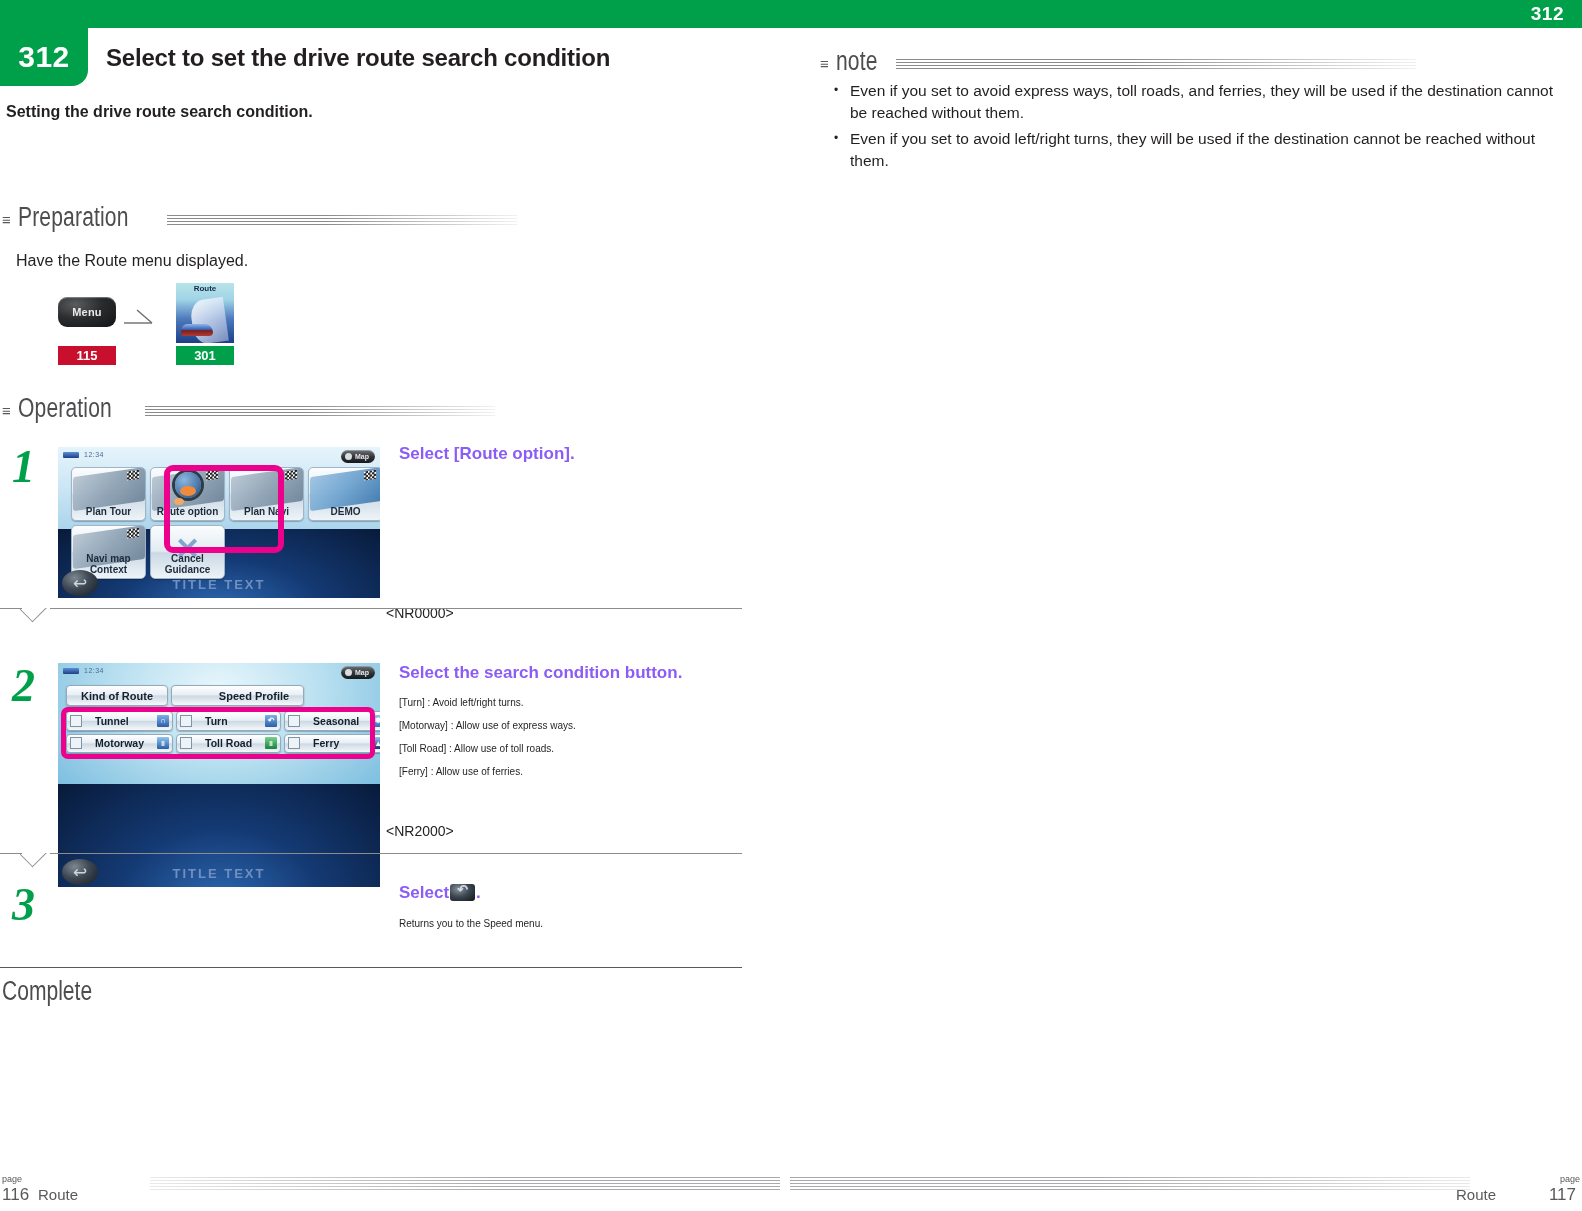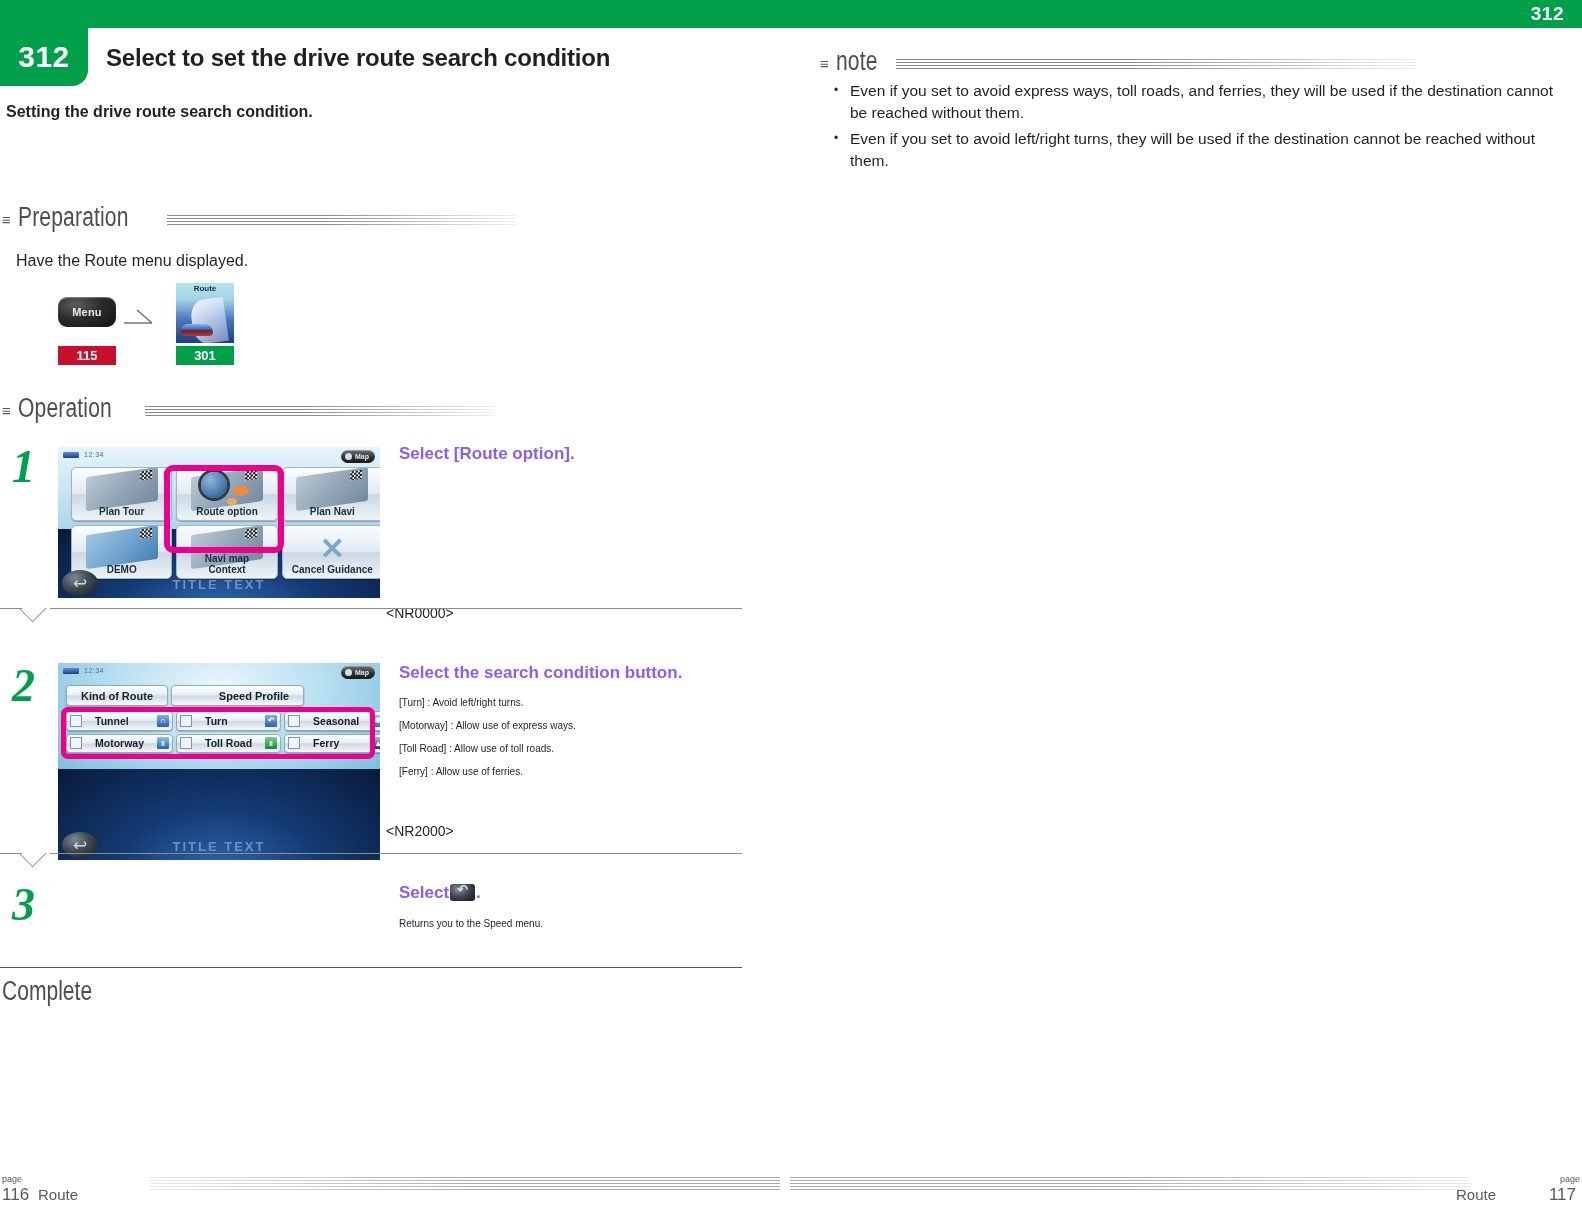--- a/index.html
+++ b/index.html
@@ -273,21 +273,21 @@
     display: flex; align-items: center; justify-content: center;
     color: #cdd6de; font-size: 17px;
   }
 
   
   .tile-grid {
     position: absolute;
     left: 5px; top: 20px;
     width: 312px; height: 112px;
     display: grid;
-    grid-template-columns: repeat(3, 1fr);
+    grid-template-columns: repeat(4, 1fr);
     grid-template-rows: repeat(2, 1fr);
     gap: 4px;
     padding-left: 8px;
   }
   .tile {
     position: relative;
     border-radius: 5px;
     background: linear-gradient(to bottom, #fbfdfe 0%, #e2ebf2 48%, #cbd8e4 52%, #eef4f8 100%);
     border: 1px solid #9fb4c7;
     box-shadow: 0 1px 1px rgba(0,0,0,.25);
@@ -619,21 +619,21 @@
 
 <div class="step-title" style="left:399px; top:444px;">Select [Route option].</div>
 <div class="nr-code" style="left:386px; top:605px;">&lt;NR0000&gt;</div>
 
 <div class="step-sep" style="left:50px; top:608px; width:692px;"></div>
 <div class="sep-notch" style="left:20px; top:608px;"></div>
 <div class="step-sep" style="left:0px; top:608px; width:22px;"></div>
 
 <div class="step-num" style="left:12px; top:663px;">2</div>
 
-<div class="device" style="left:58px; top:663px; width:322px; height:197px;">
+<div class="device" style="left:58px; top:663px; width:322px; height:224px;">
   <div class="dev-sky2"></div>
   <div class="dev-floor"></div>
 
   <div class="dev-status">
     <div class="dev-batt"></div>
     <div class="dev-clock">12:34</div>
   </div>
   <div class="dev-map-btn">
     <span class="dot"></span>
     <span>Map</span>

